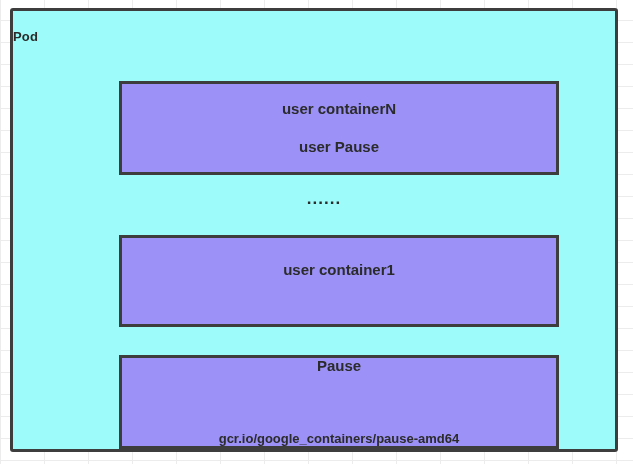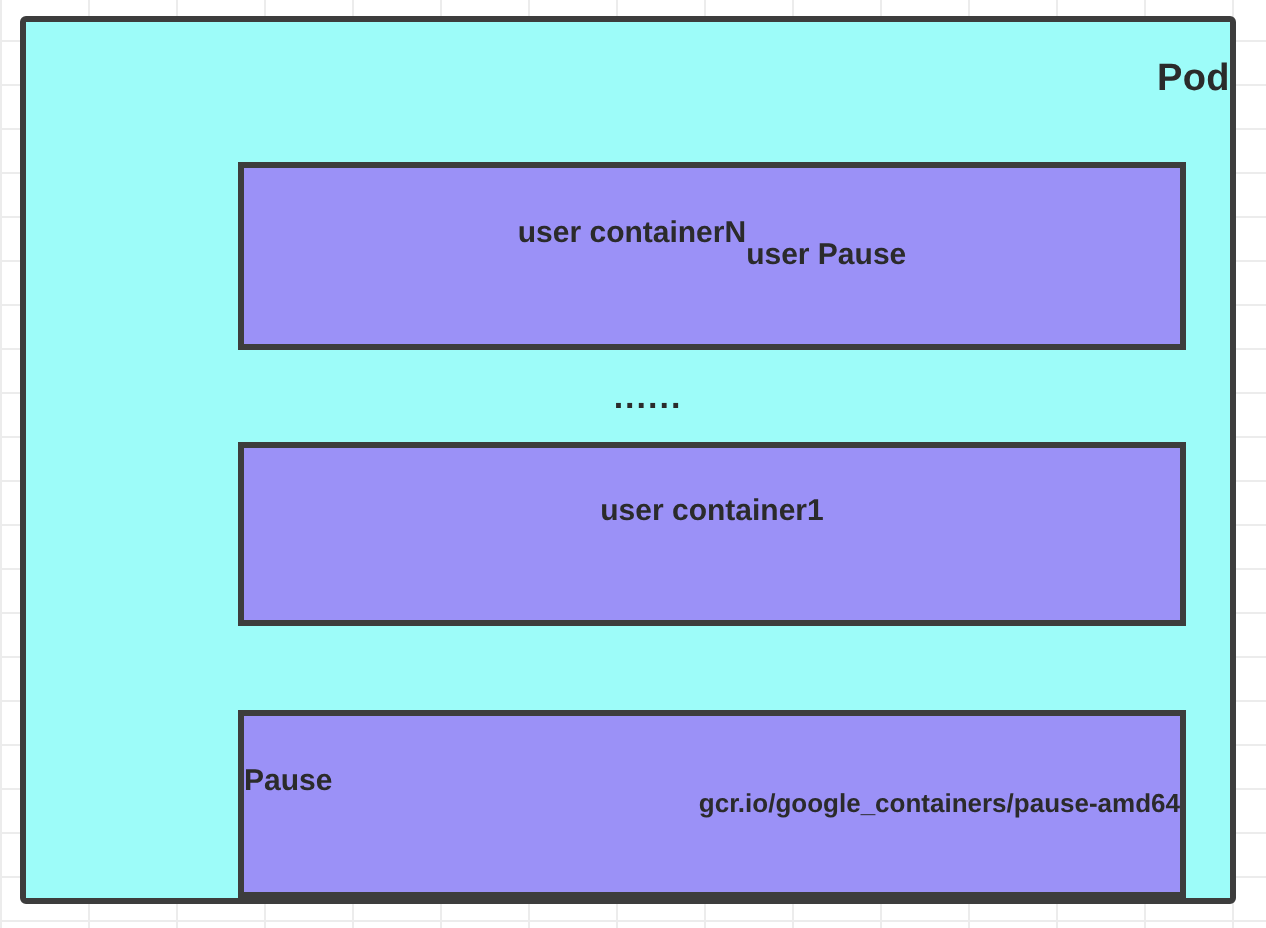--- a/index.html
+++ b/index.html
@@ -36,55 +36,55 @@
     background-color: #9dfcf9;
     border: 3px solid #3d3d3d;
     border-radius: 3px;
   }
 
   .pod-title {
     position: absolute;
     left: 0;
     top: 18px;
     width: 100%;
-    text-align: right;
-    font-size: 19px;
+    text-align: left;
+    font-size: 13px;
     font-weight: bold;
     color: #2b2b2b;
     letter-spacing: 0.2px;
   }
 
   .container-box {
     position: absolute;
     left: 106px;
-    width: 474px;
+    width: 440px;
     box-sizing: border-box;
     background-color: #9b91f7;
     border: 3px solid #3d3d3d;
     display: flex;
-    flex-direction: row;
+    flex-direction: column;
     align-items: center;
     justify-content: center;
   }
 
   .container-box .line {
     text-align: center;
     font-size: 15px;
     font-weight: bold;
     color: #2b2b2b;
     line-height: 1.1;
     white-space: nowrap;
   }
 
   .container-box .line.primary {
     margin-bottom: 22px;
   }
 
   #box-n   { top: 70px;  height: 94px; }
-  #box-1   { top: 210px; height: 92px; }
+  #box-1   { top: 224px; height: 92px; }
   #box-pause { top: 344px; height: 94px; justify-content: space-between; }
 
   #box-pause .line.secondary {
     font-size: 13px;
   }
 
   .ellipsis {
     position: absolute;
     left: 106px;
     top: 178px;

